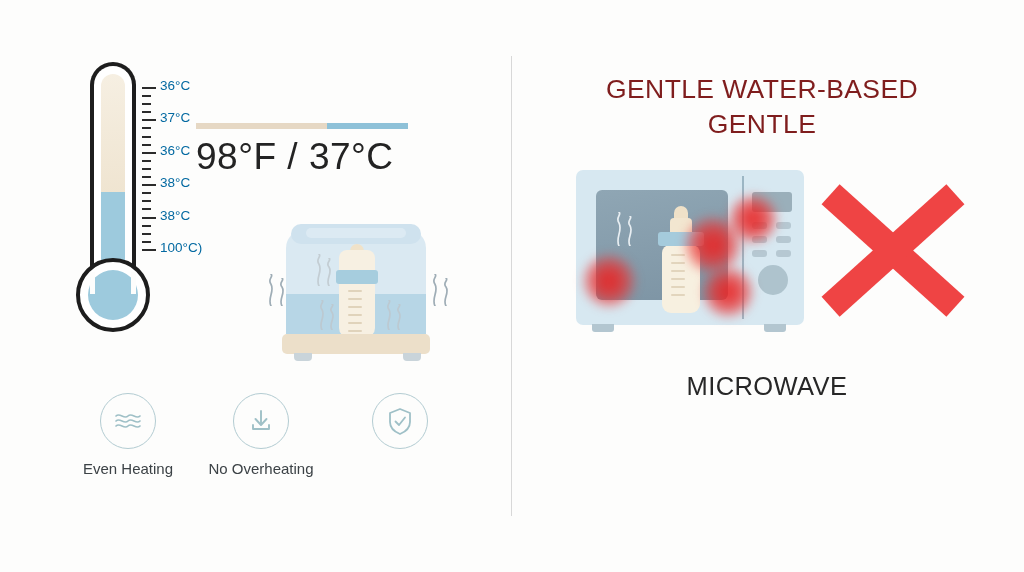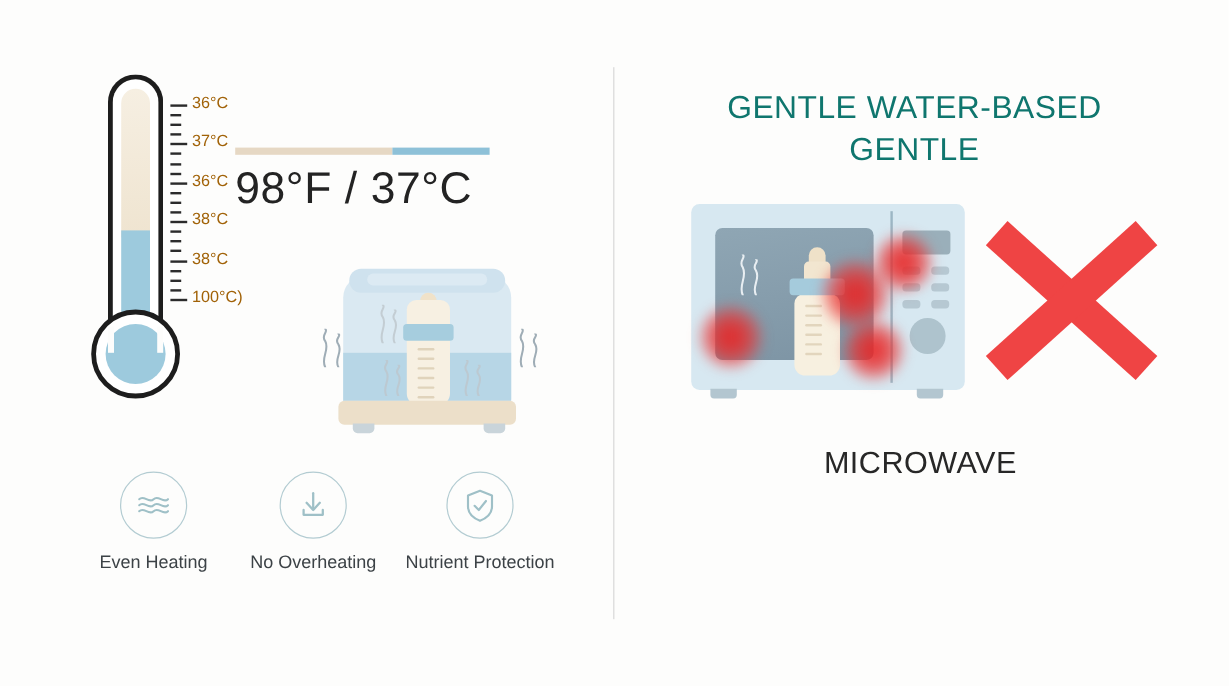--- a/index.html
+++ b/index.html
@@ -71,21 +71,21 @@
   .tick-minor {
     position: absolute; left: 0; top: 3px;
     width: 9px; height: 2px; background: #2b2b2b;
   }
   .tick-major {
     position: absolute; left: 0; top: 3px;
     width: 14px; height: 2px; background: #2b2b2b;
   }
   .tick-label {
     position: absolute; left: 18px; top: -6px;
-    font-size: 13.5px; color: #a16207; white-space: nowrap;
+    font-size: 13.5px; color: #0369a1; white-space: nowrap;
     font-family: "Liberation Sans", sans-serif;
   }
 
   
   #safe-temp { position: absolute; left: 196px; top: 117px; width: 215px; }
   #safe-temp-label {
     font-size: 20.5px; letter-spacing: 0.6px; color: #2a2a2a;
     text-align: center; white-space: nowrap;
   }
   #safe-temp-bar { display: flex; width: 212px; height: 6px; margin-top: 6px; }
@@ -174,21 +174,21 @@
     display: flex; align-items: center; justify-content: center;
   }
   .feat-label {
     margin-top: 10px; font-size: 15px; color: #3c4246;
     line-height: 1.35; font-family: "Liberation Sans", sans-serif;
   }
 
   
   #gentle-heading {
     position: absolute; left: 562px; top: 72px; width: 400px;
-    text-align: center; font-size: 26.5px; color: #0f766e;
+    text-align: center; font-size: 26.5px; color: #7f1d1d;
     line-height: 1.33; letter-spacing: 0.4px;
   }
   #avoid-footer {
     position: absolute; left: 612px; top: 370px; width: 310px;
     text-align: center; font-size: 25.5px; color: #272727;
     line-height: 1.32; letter-spacing: 0.4px;
   }
 
   
   #microwave { position: absolute; left: 576px; top: 170px; width: 236px; height: 170px; }
@@ -457,21 +457,20 @@
           </div>
           <div class="feat-label">Even Heating</div>
         </div>
         <div class="feature" style="left: 272px;">
           <div class="feat-circle">
             <svg width="28" height="30" viewBox="0 0 28 30">
               <path d="M14 3 L24 7 L24 16 C24 22, 19 26, 14 28 C9 26, 4 22, 4 16 L4 7 Z" fill="none" stroke="#9fc0c7" stroke-width="1.8" stroke-linejoin="round"></path>
               <path d="M9.5 15.5 L13 19 L19 11.5" fill="none" stroke="#9fc0c7" stroke-width="1.8" stroke-linecap="round" stroke-linejoin="round"></path>
             </svg>
           </div>
-          <div class="feat-label">Nutrient Protection</div>
         </div>
       </div>
   </div>
 
   <div>
 
     <div id="gentle-heading">
       <div>GENTLE WATER-BASED</div>
       <div>GENTLE</div>
     </div>

